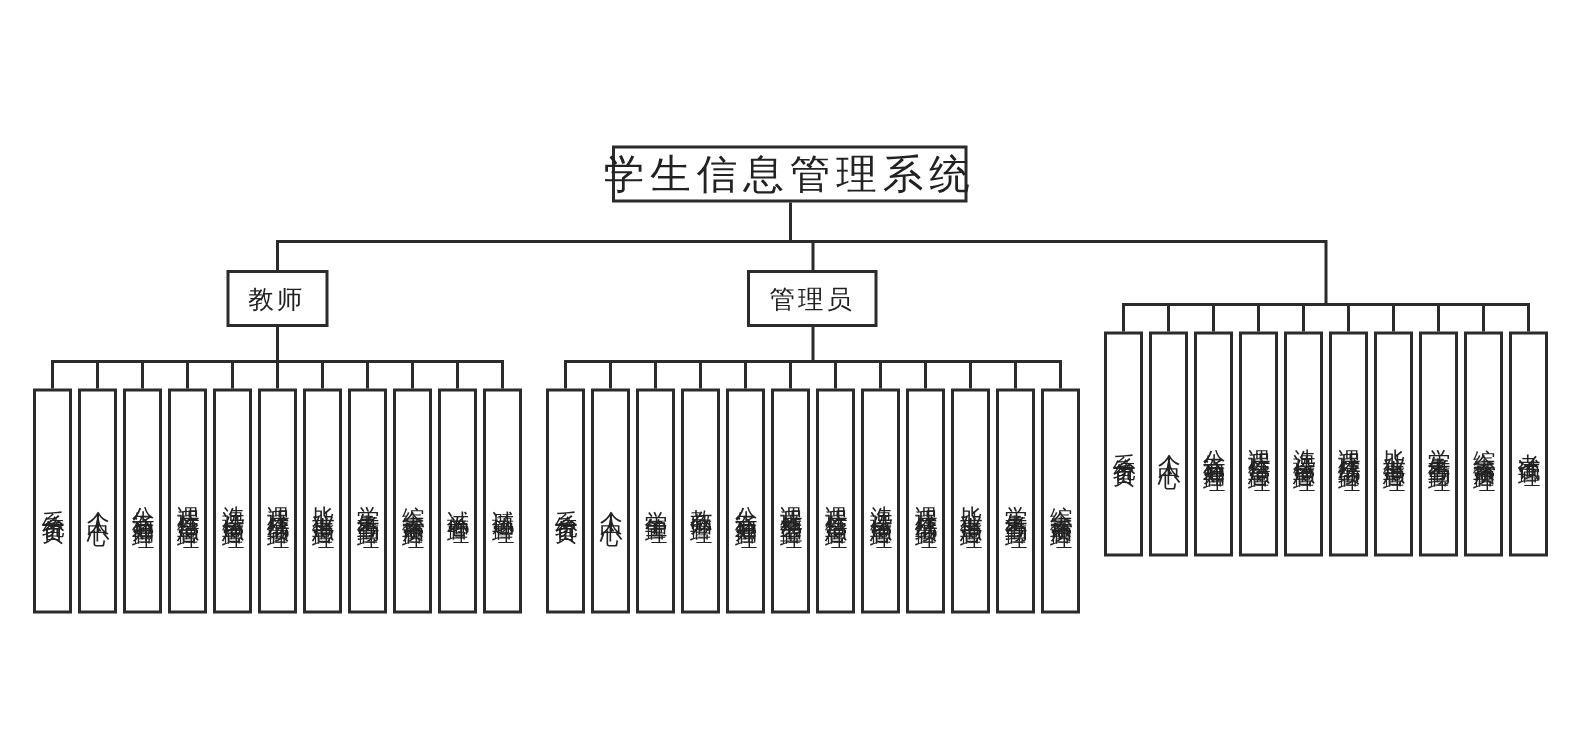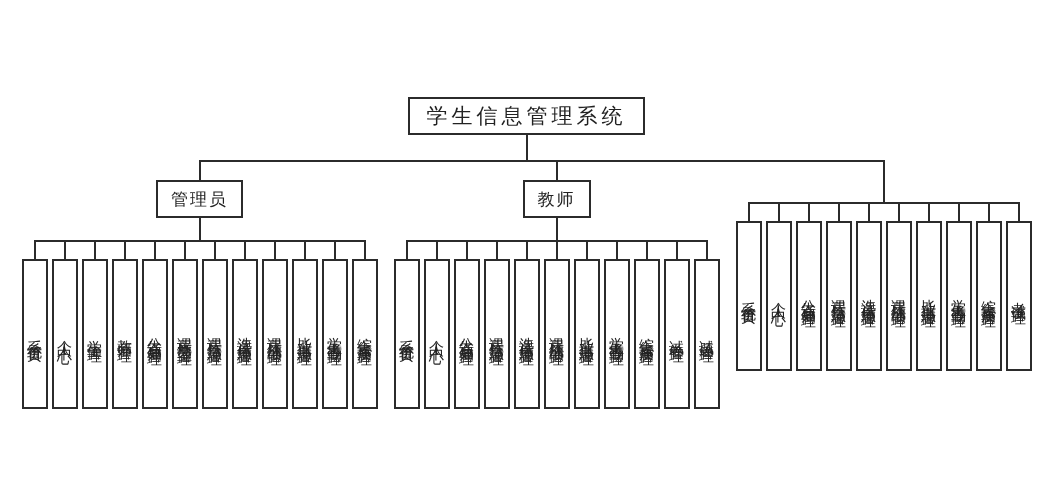--- a/index.html
+++ b/index.html
@@ -19,21 +19,21 @@
     padding-top:97px;
     display:flex;flex-direction:column;align-items:center;
   }
   .node-box{
     border:2px solid var(--line);background:#fff;
     display:flex;align-items:center;justify-content:center;
     white-space:nowrap;
   }
   .root-box{
     width:237px;height:38px;
-    font-size:21px;letter-spacing:4px;font-weight:400;
+    font-size:27px;letter-spacing:4px;font-weight:400;
   }
   .vstub{width:2px;background:var(--line);}
   .root-stub{height:25px;}
   .branch-stub{height:22px;}
   .branches{display:flex;align-items:flex-start;}
   .branch{
     position:relative;padding:20px 6px 0;
     display:flex;flex-direction:column;align-items:center;
   }
   .branch::before{
@@ -69,20 +69,60 @@
 
 <div class="stage">
   <div class="chart">
 
     <div class="node-box root-box">学生信息管理系统</div>
     <div class="vstub root-stub"></div>
 
     <div class="branches">
 
       <section class="branch">
+        <div class="node-box branch-box">教师</div>
+        <div class="vstub branch-stub"></div>
+        <div class="leaves">
+          <div class="leaf-wrap">
+              <div class="leaf">系统首页</div>
+            </div>
+          <div class="leaf-wrap">
+              <div class="leaf">个人中心</div>
+            </div>
+          <div class="leaf-wrap">
+              <div class="leaf">公告通知管理</div>
+            </div>
+          <div class="leaf-wrap">
+              <div class="leaf">课程信息管理</div>
+            </div>
+          <div class="leaf-wrap">
+              <div class="leaf">选课信息管理</div>
+            </div>
+          <div class="leaf-wrap">
+              <div class="leaf">课程成绩管理</div>
+            </div>
+          <div class="leaf-wrap">
+              <div class="leaf">毕业信息管理</div>
+            </div>
+          <div class="leaf-wrap">
+              <div class="leaf">学生考勤管理</div>
+            </div>
+          <div class="leaf-wrap">
+              <div class="leaf">综合素质管理</div>
+            </div>
+          <div class="leaf-wrap">
+              <div class="leaf">试卷管理</div>
+            </div>
+          <div class="leaf-wrap">
+              <div class="leaf">试题管理</div>
+            </div>
+        </div>
+      </section>
+
+      <section class="branch">
         <div class="node-box branch-box">管理员</div>
         <div class="vstub branch-stub"></div>
         <div class="leaves">
           <div class="leaf-wrap">
               <div class="leaf">系统首页</div>
             </div>
           <div class="leaf-wrap">
               <div class="leaf">个人中心</div>
             </div>
           <div class="leaf-wrap">
@@ -112,60 +152,20 @@
           <div class="leaf-wrap">
               <div class="leaf">学生考勤管理</div>
             </div>
           <div class="leaf-wrap">
               <div class="leaf">综合素质管理</div>
             </div>
         </div>
       </section>
 
       <section class="branch">
-        <div class="node-box branch-box">教师</div>
-        <div class="vstub branch-stub"></div>
-        <div class="leaves">
-          <div class="leaf-wrap">
-              <div class="leaf">系统首页</div>
-            </div>
-          <div class="leaf-wrap">
-              <div class="leaf">个人中心</div>
-            </div>
-          <div class="leaf-wrap">
-              <div class="leaf">公告通知管理</div>
-            </div>
-          <div class="leaf-wrap">
-              <div class="leaf">课程信息管理</div>
-            </div>
-          <div class="leaf-wrap">
-              <div class="leaf">选课信息管理</div>
-            </div>
-          <div class="leaf-wrap">
-              <div class="leaf">课程成绩管理</div>
-            </div>
-          <div class="leaf-wrap">
-              <div class="leaf">毕业信息管理</div>
-            </div>
-          <div class="leaf-wrap">
-              <div class="leaf">学生考勤管理</div>
-            </div>
-          <div class="leaf-wrap">
-              <div class="leaf">综合素质管理</div>
-            </div>
-          <div class="leaf-wrap">
-              <div class="leaf">试卷管理</div>
-            </div>
-          <div class="leaf-wrap">
-              <div class="leaf">试题管理</div>
-            </div>
-        </div>
-      </section>
-
-      <section class="branch">
         <div class="vstub branch-stub"></div>
         <div class="leaves">
           <div class="leaf-wrap">
               <div class="leaf">系统首页</div>
             </div>
           <div class="leaf-wrap">
               <div class="leaf">个人中心</div>
             </div>
           <div class="leaf-wrap">
               <div class="leaf">公告通知管理</div>

